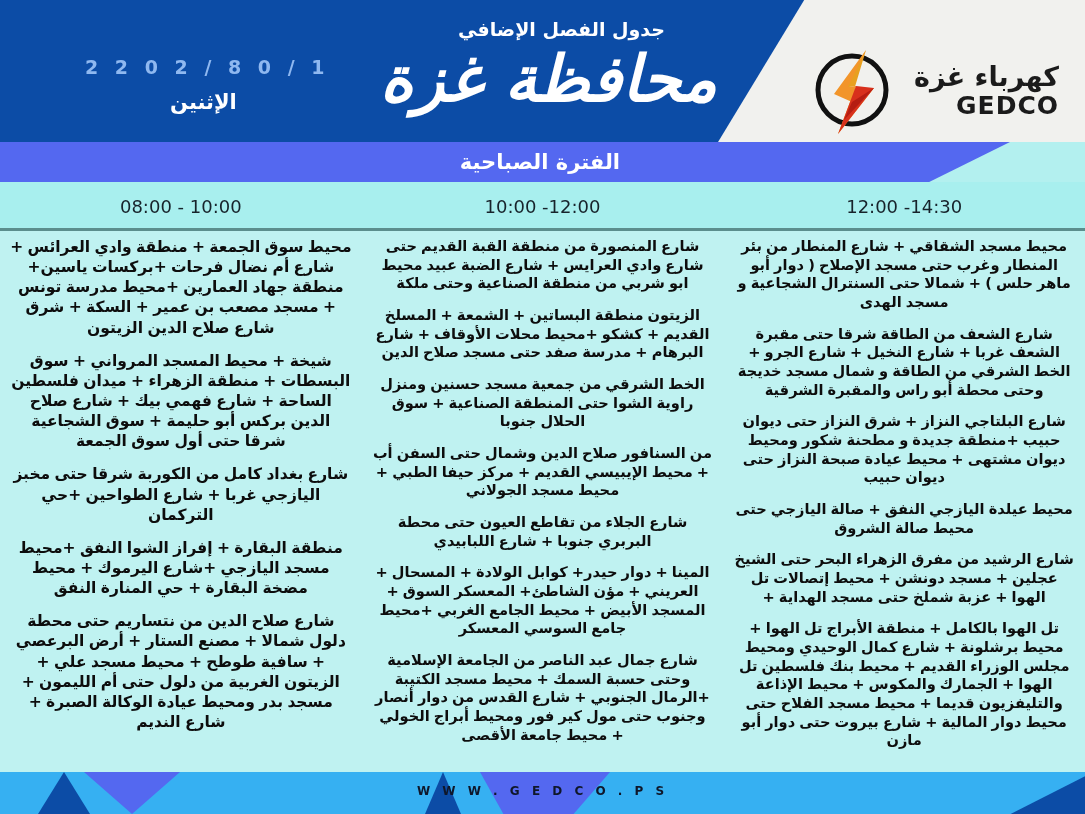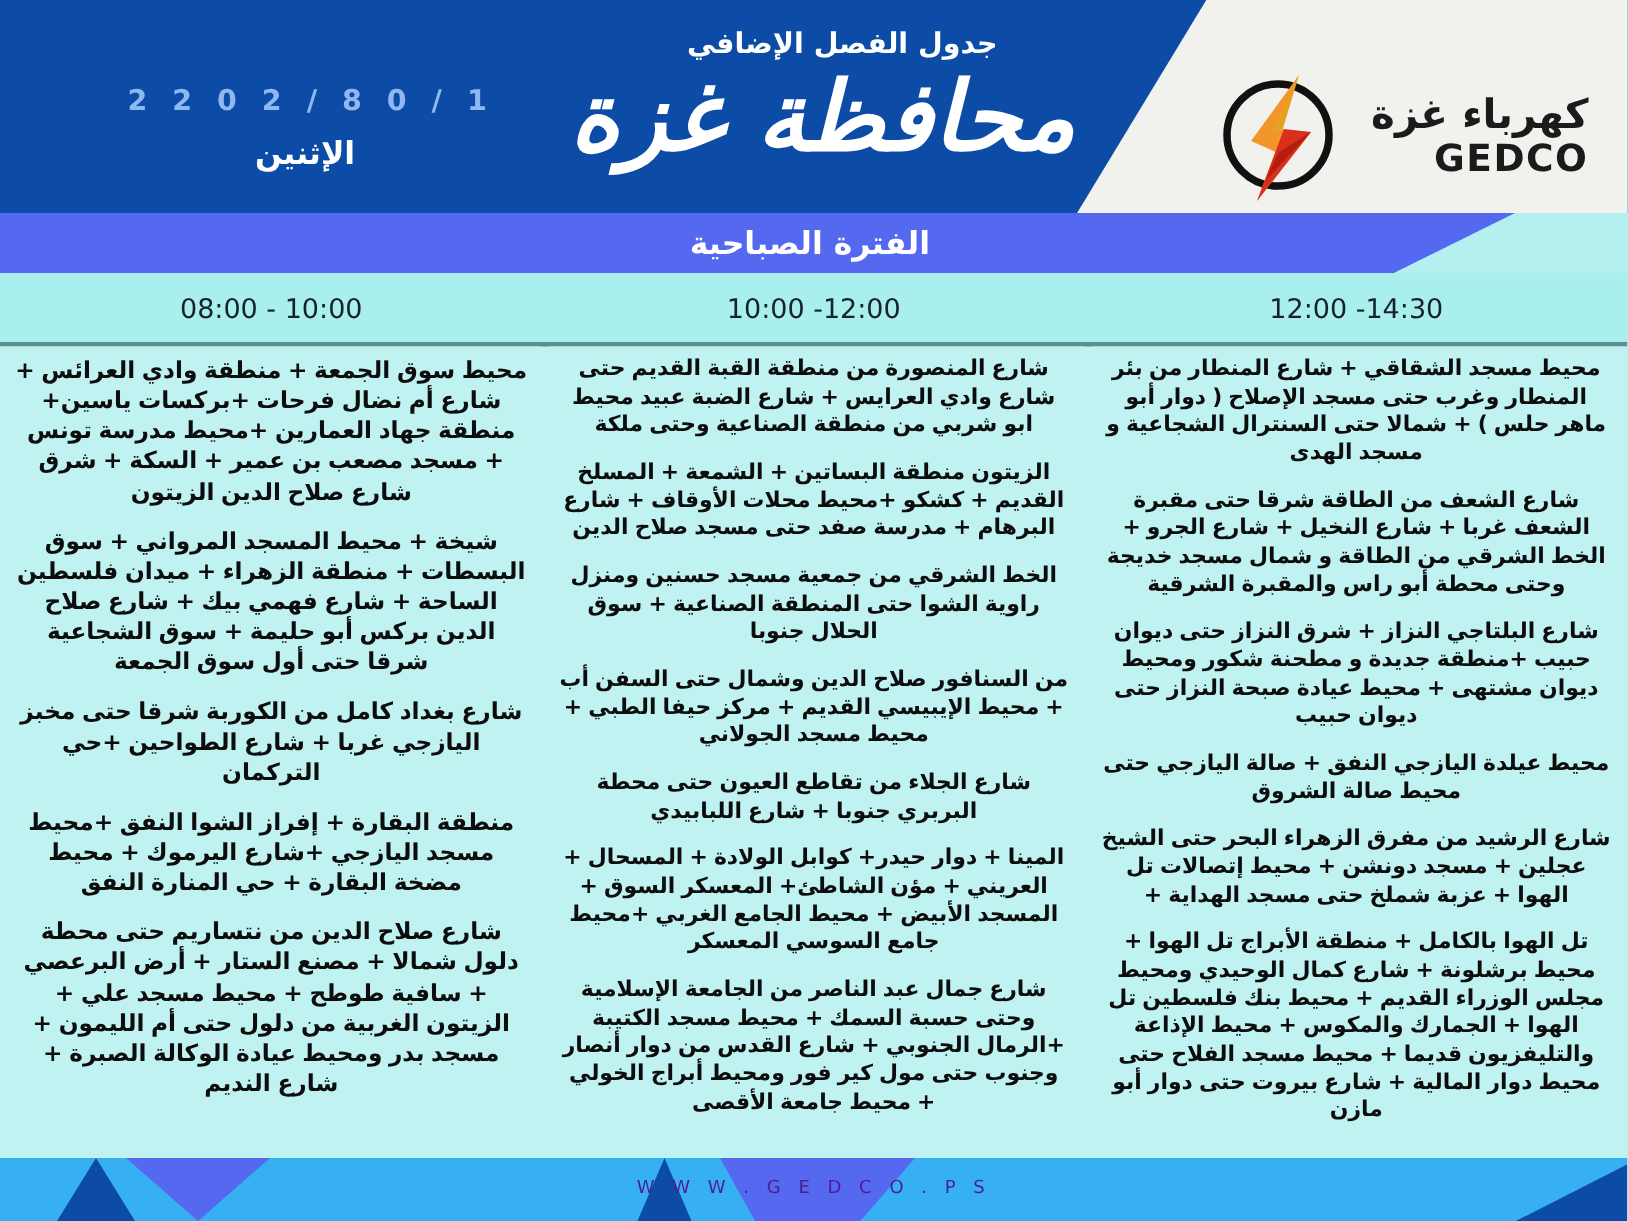--- a/index.html
+++ b/index.html
@@ -104,21 +104,21 @@
   .footer{
     position:absolute;left:0;top:772px;width:1085px;height:42px;
     background:#36b0f2;overflow:hidden;
   }
   .tri{position:absolute;width:0;height:0;}
   .tri.up-dark{border-left:26px solid transparent;border-right:26px solid transparent;border-bottom:42px solid #0c4ca6;}
   .tri.down-purple{border-left:48px solid transparent;border-right:48px solid transparent;border-top:42px solid #5468f0;}
   .tri.up-dark-s{border-left:18px solid transparent;border-right:18px solid transparent;border-bottom:42px solid #0c4ca6;}
   .foot-url{
     position:absolute;left:0;right:0;top:12px;text-align:center;
-    font-size:12px;letter-spacing:4px;color:#4c1d95;font-weight:normal;direction:ltr;
+    font-size:12px;letter-spacing:4px;color:#0f172a;font-weight:bold;direction:ltr;
   }
   .foot-slant{
     position:absolute;right:0;bottom:0;width:120px;height:42px;background:#0c4ca6;
     clip-path:polygon(38% 100%, 100% 10%, 100% 100%);
   }
   .foot-slant2{
     position:absolute;left:480px;bottom:0;width:130px;height:42px;background:#5468f0;
     clip-path:polygon(0% 0%, 100% 0%, 72% 100%, 18% 100%);
   }
 </style>

